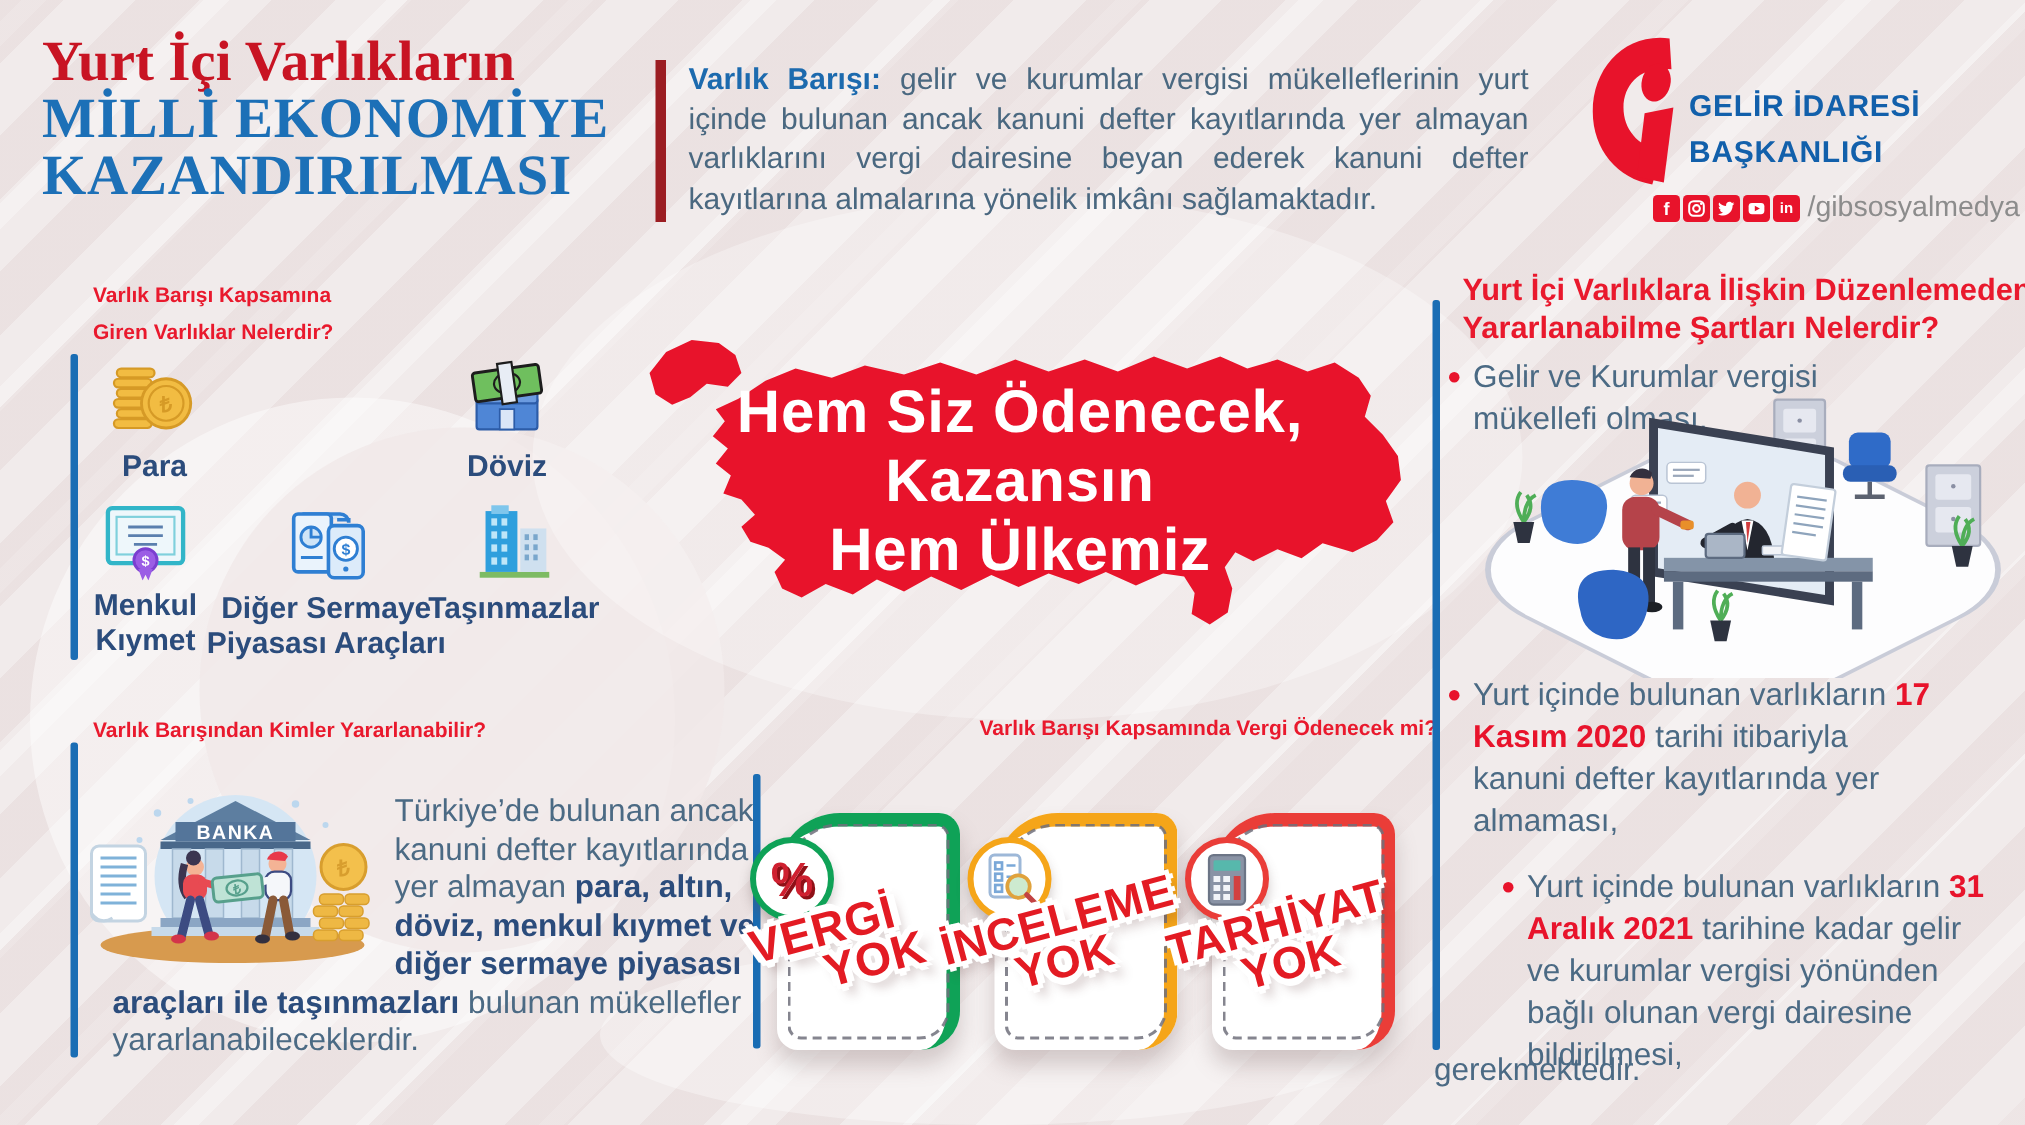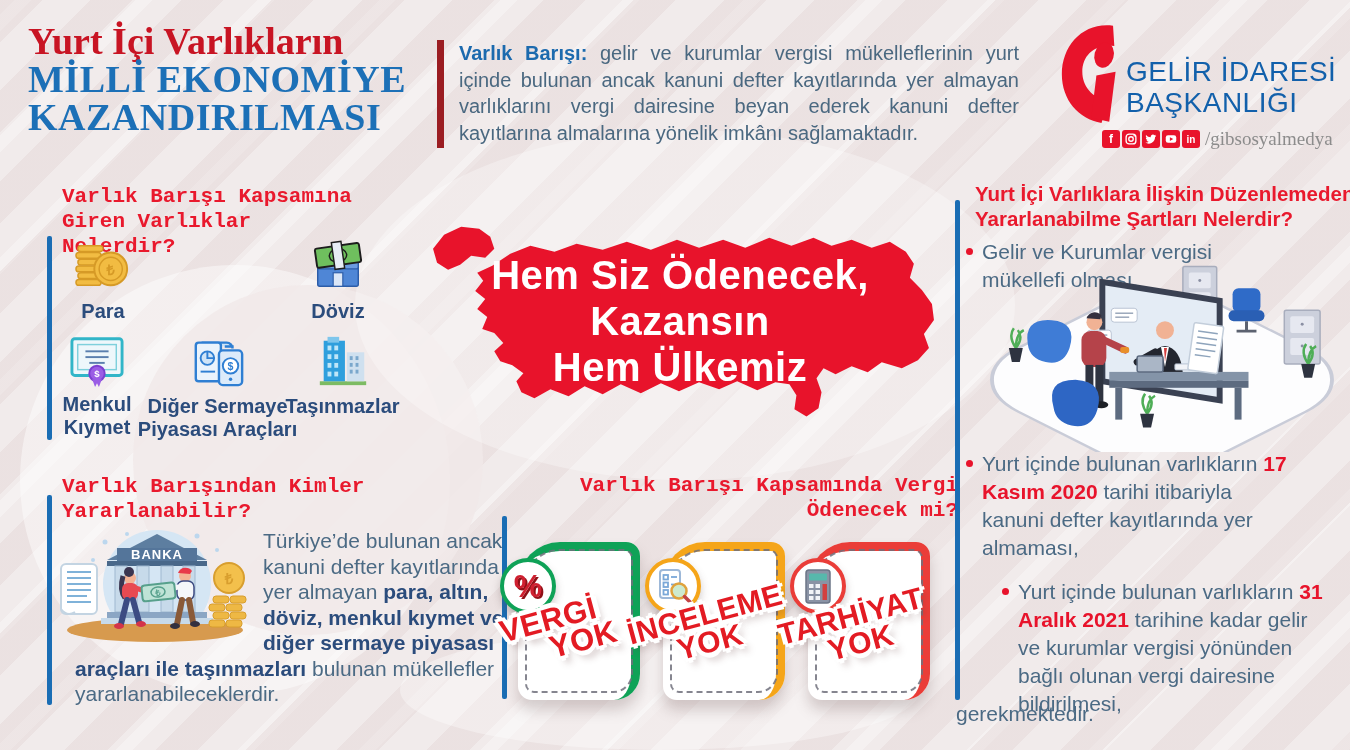--- a/index.html
+++ b/index.html
@@ -22,29 +22,29 @@
     font-family:"Liberation Serif", serif; font-weight:700; line-height:38px; }
   .main-title .t1 { font-size:38px; color:#c81423; }
   .main-title .t2, .main-title .t3 { font-size:38px; color:#1c70b7; letter-spacing:.5px; }
   .title-divider { position:absolute; left:437px; top:40px; width:7px; height:108px; background:#9b1d22; }
   .intro { position:absolute; left:459px; top:40px; width:560px;
     font-size:20px; line-height:26.5px; color:#4a6880; text-align:justify; }
   .intro b { color:#1c6aae; }
 
   .logo { position:absolute; left:1056px; top:16px; width:290px; height:140px; }
   .logo-mark { position:absolute; left:2px; top:4px; }
-  .logo-text { position:absolute; left:70px; top:40px; color:#1260ab; font-weight:400;
-    font-size:28px; line-height:31px; letter-spacing:.5px; }
+  .logo-text { position:absolute; left:70px; top:40px; color:#1260ab; font-weight:700;
+    font-size:20px; line-height:31px; letter-spacing:.5px; }
   .social { position:absolute; left:46px; top:112px; display:flex; align-items:center; gap:2px; }
   .si { width:18px; height:18px; border-radius:3px; background:#e8132b; display:flex;
     align-items:center; justify-content:center; color:#fff; font-weight:700; font-size:12px; }
-  .handle { font-family:Liberation Serif, serif; color:#8c8c8c; font-size:19px; margin-left:3px; }
-
-  
-  .sec-h { position:absolute; color:#e9192d; font-weight:700; font-size:21px; line-height:25px;font-family:Liberation Mono, monospace; }
+  .handle { font-family:Liberation Sans, sans-serif; color:#8c8c8c; font-size:19px; margin-left:3px; }
+
+  
+  .sec-h { position:absolute; color:#e9192d; font-weight:700; font-size:14px; line-height:25px; }
   .vline { position:absolute; width:5px; background:#1a6db4; border-radius:2px; }
 
   
   .asset { position:absolute; display:flex; flex-direction:column; align-items:center; text-align:center; }
   .asset .lbl { margin-top:6px; color:#2b4c7c; font-weight:700; font-size:20px; line-height:23px; }
 
   
   .map-wrap { position:absolute; left:424px; top:203px; }
   .map-text { position:absolute; left:455px; top:252px; width:450px; text-align:center;
     color:#fff; font-weight:700; font-size:40px; line-height:46px; letter-spacing:.5px; }

